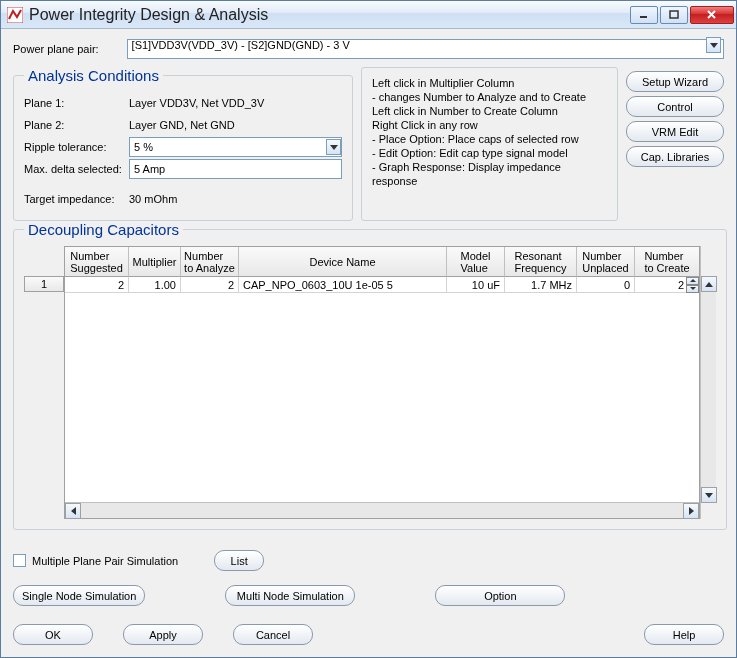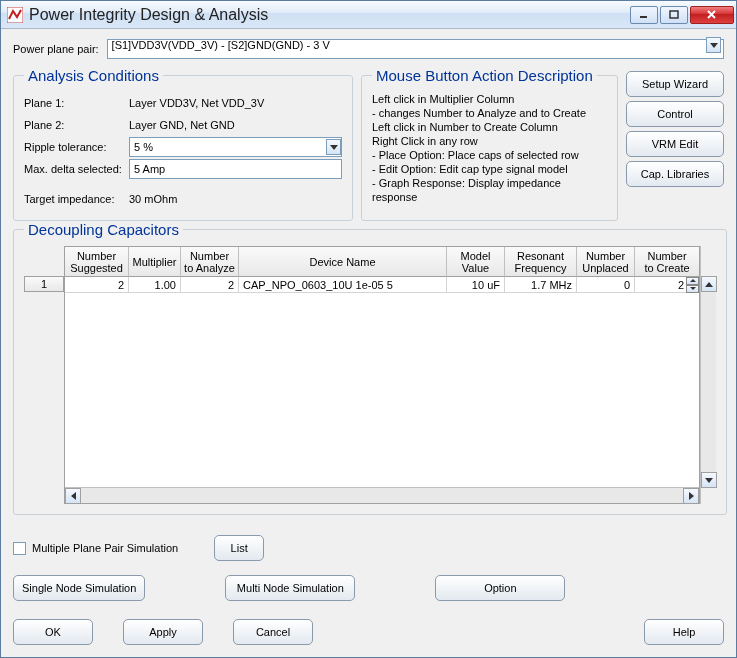--- a/index.html
+++ b/index.html
@@ -49,21 +49,21 @@
   color: #fff;
   font-weight: bold;
 }
 .content {
   flex: 1;
   padding: 10px 12px 12px 12px;
   background: #f0f0f0;
   display: flex;
   flex-direction: column;
 }
-.row { display: flex; align-items: center; }
+.row { display: flex; align-items: center; gap: 20px; }
 .lbl { white-space: nowrap; }
 
 .ppp-row { margin-bottom: 8px; }
 .ppp-select {
   flex: 1;
   height: 20px;
   margin-left: 8px;
   border: 1px solid #7b9ebd;
   background: #fff;
   display: flex; align-items: center; justify-content: space-between;
@@ -124,24 +124,24 @@
   display: flex; align-items: center; justify-content: space-between; padding-left: 4px;
 }
 
 .mouse-desc { flex: 1; }
 .mouse-desc .mdline { line-height: 14px; }
 
 .side-buttons { width: 98px; display: flex; flex-direction: column; gap: 4px; padding-top: 4px;}
 .btn {
   height: 21px; min-width: 70px;
   border: 1px solid #8a9aac;
-  border-radius: 5px;
+  border-radius: 10px;
   background: linear-gradient(to bottom,#ffffff,#e3e9f0);
   display: flex; align-items: center; justify-content: center;
-  padding: 12px 8px;
+  padding: 4px 8px;
   font: inherit;
 }
 
 .decap { margin-top: 10px; flex: 1; display: flex; flex-direction: column;}
 .table-wrap {
   flex:1;
   display:flex;
   position:relative;
 }
 .row-hdr-col { width: 40px; }
@@ -152,21 +152,21 @@
   display:flex;
   flex-direction:column;
   position:relative;
   overflow:hidden;
 }
 .thead { display:flex; background:#f0f0f0; height:30px; }
 .th {
   border-right:1px solid #c0c0c0;
   border-bottom:1px solid #a0a0a0;
   display:flex; align-items:center; justify-content:center;
-  text-align:center; line-height:12px;
+  text-align:left; line-height:12px;
   background: linear-gradient(to bottom,#fafafa,#e8e8e8);
   font-size:11px;
 }
 .tbody { flex:1; background:#fff; position:relative; }
 .trow { display:flex; height:16px; }
 .td {
   border-right:1px solid #d4d4d4;
   border-bottom:1px solid #d4d4d4;
   display:flex; align-items:center;
   padding: 0 4px;
@@ -302,21 +302,20 @@
           <span class="alabel">Max. delta selected:</span>
           <input class="inline" type="text" value="5 Amp" style="">
         </div>
         <div class="arow" style="margin-top:8px">
           <span class="alabel">Target impedance:</span>
           <span class="aval">30 mOhm</span>
         </div>
       </fieldset>
 
       <fieldset class="gb mouse-desc">
-        <legend>Mouse Button Action Description</legend>
         <div class="mdline">Left click in Multiplier Column</div>
         <div class="mdline">- changes Number to Analyze and to Create</div>
         <div class="mdline">Left click in Number to Create Column</div>
         <div class="mdline">Right Click in any row</div>
         <div class="mdline">- Place Option: Place caps of selected row</div>
         <div class="mdline">- Edit Option: Edit cap type signal model</div>
         <div class="mdline">- Graph Response: Display impedance response</div>
       </fieldset>
 
       <div class="side-buttons">

